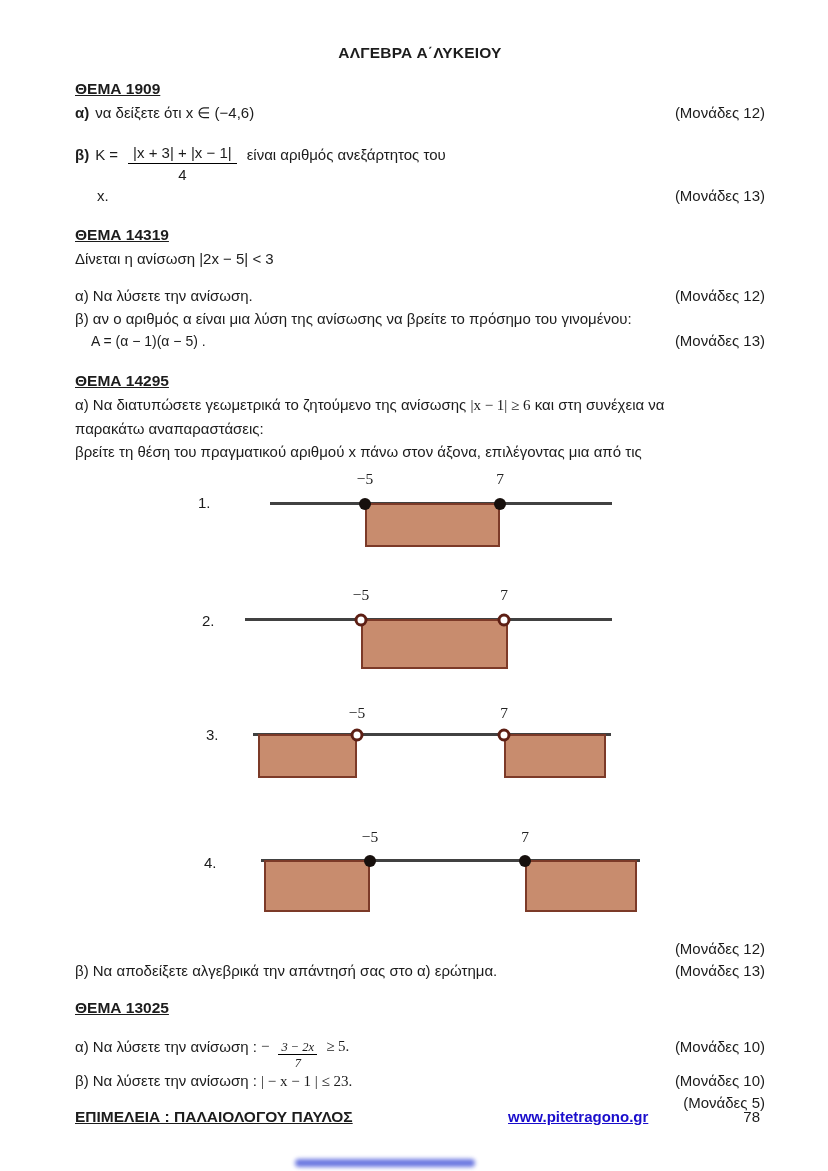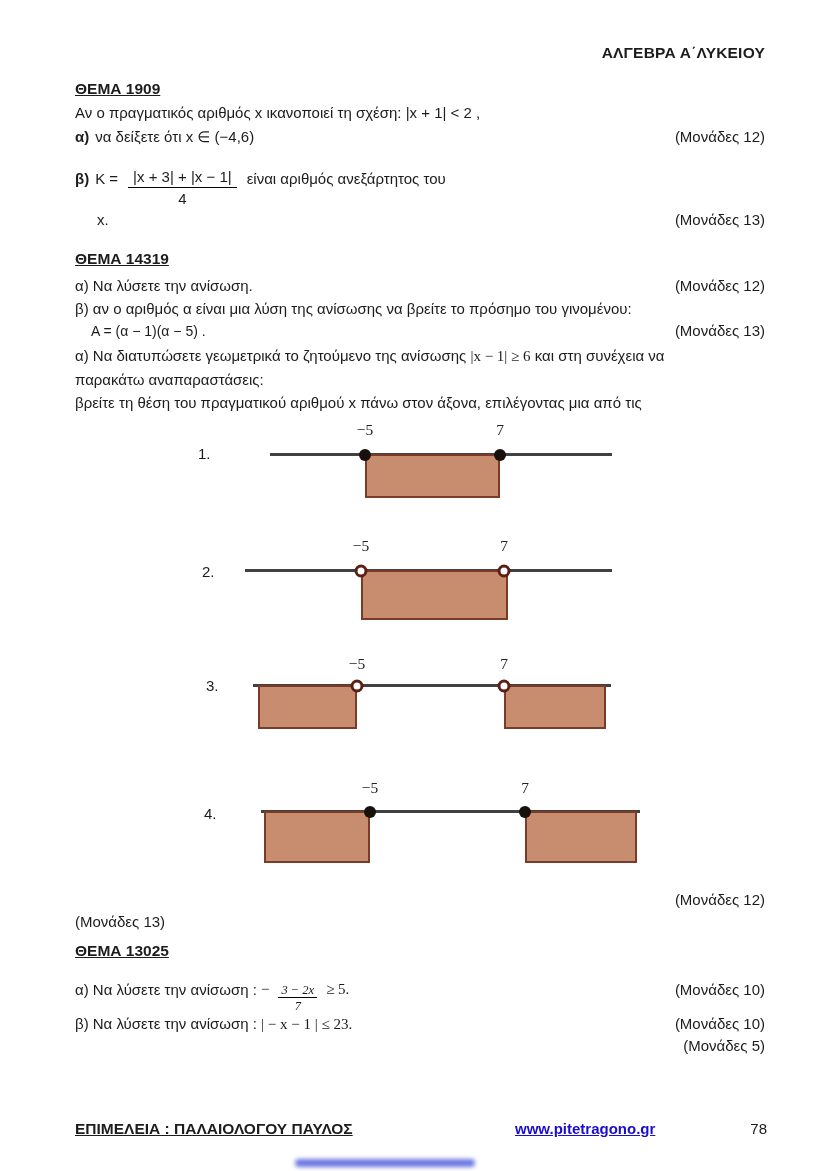--- a/index.html
+++ b/index.html
@@ -3,21 +3,21 @@
 <meta charset="utf-8">
 <style>
   * { margin:0; padding:0; box-sizing:border-box; }
   html,body { background:#fff; }
   body {
     width:828px; height:1171px; position:relative; overflow:hidden;
     font-family:"Liberation Sans", sans-serif; font-size:15px; color:#1c1c1c;
     line-height:21px;
   }
   .content { padding:42px 63px 0 75px; }
-  .hdr { text-align:right; font-weight:bold; font-size:15.5px; letter-spacing:.2px; }
+  .hdr { text-align:center; font-weight:bold; font-size:15.5px; letter-spacing:.2px; }
   .ttl { font-weight:bold; text-decoration:underline; font-size:15.5px; margin-top:15px; }
   .row { margin-top:3px; }
   .between { display:flex; justify-content:space-between; align-items:baseline; }
   .lft { display:inline-flex; gap:6px; align-items:baseline; }
   .pts { white-space:nowrap; }
   .indent { padding-left:22px; }
   .indent-sm { padding-left:16px; font-size:14px; }
   b { font-weight:bold; }
 
   
@@ -65,39 +65,35 @@
   .dg4 { height:104px; margin-top:32px; }
   .dg4 .dg-num { left:129px; top:26px; }
   .dg4 .tl { left:295px; } .dg4 .tr { left:450px; }
   .dg4 .axis { left:186px; top:33px; width:379px; }
   .dg4 .b-left { left:189px; top:34px; width:106px; height:52px; }
   .dg4 .b-right { left:450px; top:34px; width:112px; height:52px; }
   .dg4 .pl { left:295px; top:35px; } .dg4 .pr { left:450px; top:35px; }
 
   .pts-only { text-align:right; margin-top:8px; }
 
-  .footer { position:absolute; left:75px; right:61px; top:1106px; display:flex; align-items:flex-end;margin-top:12px; }
+  .footer { position:absolute; left:75px; right:68px; top:1106px; display:flex; align-items:flex-end; }
   .f-editor { font-weight:bold; text-decoration:underline; font-size:15.5px; }
   .f-link { color:var(--link-blue, #1a0dcc); font-weight:bold; text-decoration:underline; margin-left:auto; cursor:pointer; }
   .f-page { margin-left:95px; font-size:15px; }
   .artifact { position:absolute; left:295px; top:1159px; width:180px; height:8px; background:#2e3fd4; opacity:.7; border-radius:4px; filter:blur(2px); }
 </style>
 </head>
 <body>
 
 <div class="content">
 
   <div class="hdr">ΑΛΓΕΒΡΑ Α΄ΛΥΚΕΙΟΥ</div>
 
   <section>
     <div class="ttl">ΘΕΜΑ 1909</div>
-    <div class="row">
-      <span>Αν ο πραγματικός αριθμός x ικανοποιεί τη σχέση:</span>
-      <span>|x + 1| &lt; 2 ,</span>
-    </div>
     <div class="row between">
       <span class="lft">
         <b>α)</b>
         <span>να δείξετε ότι  x ∈ (−4,6)</span>
       </span>
       <span class="pts">(Μονάδες 12)</span>
     </div>
     <div class="bline">
       <b>β)</b>
       <span>K =</span>
@@ -108,32 +104,34 @@
       <span>είναι αριθμός ανεξάρτητος του</span>
     </div>
     <div class="row between" style="margin-top:1px">
       <span class="indent">x.</span>
       <span class="pts">(Μονάδες 13)</span>
     </div>
   </section>
 
   <section>
     <div class="ttl" style="margin-top:18px">ΘΕΜΑ 14319</div>
-    <div class="row between" style="margin-top:6px">
+    <div class="row">Δίνεται η ανίσωση |2x − 5| &lt; 3</div>
+    <div class="row between" style="margin-top:16px">
       <span>α) Να λύσετε την ανίσωση.</span>
       <span class="pts">(Μονάδες 12)</span>
     </div>
     <div class="row" style="margin-top:2px">β) αν ο αριθμός α είναι μια λύση της ανίσωσης να βρείτε το πρόσημο του γινομένου:</div>
     <div class="row between" style="margin-top:1px">
       <span class="indent-sm">Α = (α − 1)(α − 5) .</span>
       <span class="pts">(Μονάδες 13)</span>
     </div>
   </section>
 
   <section>
+    <div class="ttl" style="margin-top:18px">ΘΕΜΑ 14295</div>
     <div class="row">
       <span>α) Να διατυπώσετε γεωμετρικά το ζητούμενο της ανίσωσης</span>
       <span class="mser">|x − 1| ≥ 6</span>
       <span>και στη συνέχεια να</span>
     </div>
     <div class="row" style="margin-top:2px">παρακάτω αναπαραστάσεις:</div>
     <div class="row" style="margin-top:2px">βρείτε τη θέση του πραγματικού αριθμού x πάνω στον άξονα, επιλέγοντας μια από τις</div>
 
     <div class="dg dg1">
       <span class="dg-num">1.</span>
@@ -172,26 +170,27 @@
       <span class="tick tr">7</span>
       <div class="axis"></div>
       <div class="box b-left"></div>
       <div class="box b-right"></div>
       <div class="pt closed pl"></div>
       <div class="pt closed pr"></div>
     </div>
 
     <div class="pts-only">(Μονάδες 12)</div>
     <div class="row between" style="margin-top:1px">
+      <span>β) Να αποδείξετε αλγεβρικά την απάντησή σας στο α) ερώτημα.</span>
       <span class="pts">(Μονάδες 13)</span>
     </div>
   </section>
 
   <section>
-    <div class="ttl" style="margin-top:8px">ΘΕΜΑ 13025</div>
+    <div class="ttl" style="margin-top:16px">ΘΕΜΑ 13025</div>
     <div class="row between" style="margin-top:4px">
       <span class="arow">
         <span>α) Να λύσετε την ανίσωση :</span>
         <span class="mser">−</span>
         <span class="frac frac-sm">
           <span class="num">3 − 2x</span>
           <span class="den">7</span>
         </span>
         <span class="mser">≥  5.</span>
       </span>

